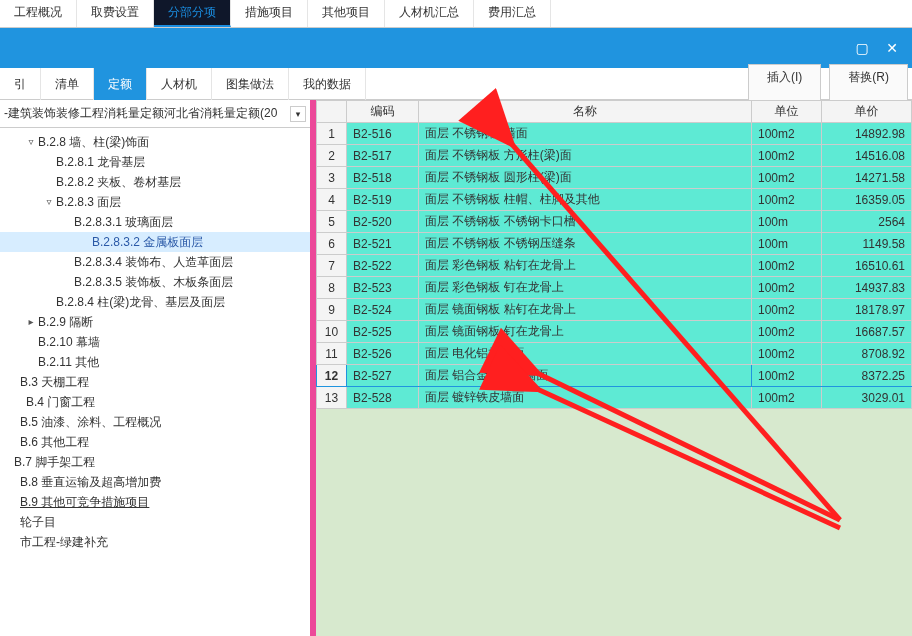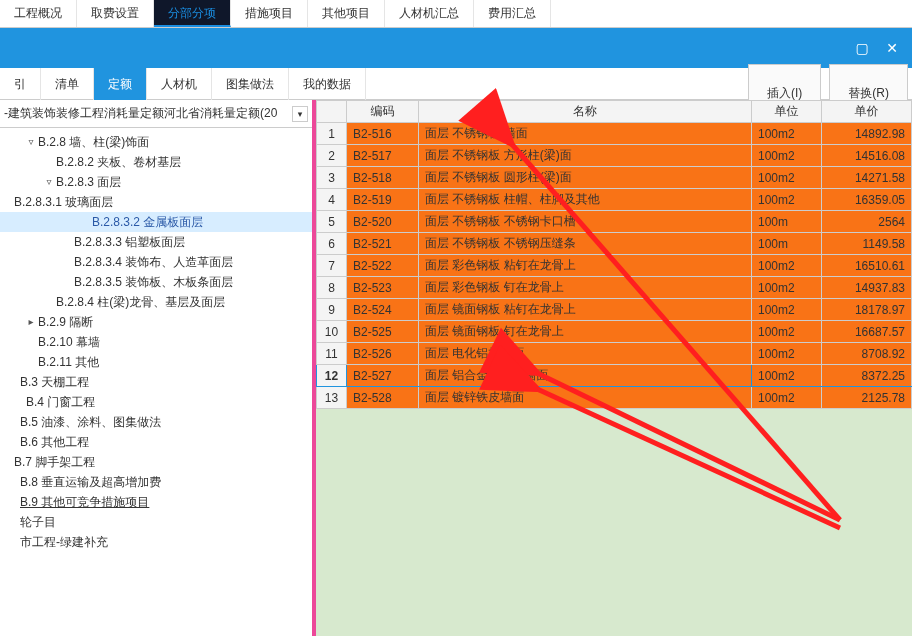--- a/index.html
+++ b/index.html
@@ -1,48 +1,48 @@
 <!DOCTYPE html>
 <html><head>
 <meta charset="utf-8">
 <style>
   * { box-sizing: border-box; margin: 0; padding: 0; }
   html, body { font-family: "Microsoft YaHei", "SimSun", sans-serif; font-size: 12px; background: #f0f0f0; color: #333; height: 100%; overflow: hidden; }
   .root { display:flex; flex-direction:column; height: 636px; width:912px; position:relative; }
 
   
-  .tabstrip { display:flex; height:28px; background:#fff; border-bottom:1px solid #ccc; }
+  .tabstrip { display:flex; height:28px; background:#fff; border-bottom:1px solid #ccc;font-family:Liberation Mono, monospace; }
   .tabstrip .tab { padding:0 14px; line-height:27px; border-right:1px solid #e5e5e5; cursor:pointer; }
   .tabstrip .tab.active { color:#1a8de0; border-bottom:2px solid #1a8de0; background:#0f172a; }
 
   .bluebar { height:40px; background:#2094df; display:flex; align-items:center; justify-content:flex-end; padding:0 8px; color:#fff; }
   .bluebar .wbtn { width:24px; height:20px; margin-left:6px; display:flex; align-items:center; justify-content:center; font-size:14px; cursor:pointer; }
 
   
   .subbar { display:flex; align-items:center; height:32px; background:#fff; border-bottom:1px solid #ccc; }
   .subbar .sbtn { padding:0 14px; line-height:32px; border-right:1px solid #e5e5e5; cursor:pointer; }
   .subbar .sbtn.active { background:#2094df; color:#fff; }
   .subbar .spacer { flex:1; }
-  .subbar .tool { padding:16px 18px; line-height:24px; height:40px; border:1px solid #ccc; margin:17px 4px; cursor:pointer; background:#fafafa; }
+  .subbar .tool { padding:0 18px; line-height:24px; height:40px; border:1px solid #ccc; margin:17px 4px; cursor:pointer; background:#fafafa; }
 
   .main { flex:1; display:flex; min-height:0; }
-  .left { width:316px; display:flex; flex-direction:column; border-right:4px solid #ec4899; background:#fff; min-height:0; }
+  .left { width:316px; display:flex; flex-direction:column; border-right:6px solid #ec4899; background:#fff; min-height:0; }
   .titlebar { display:flex; align-items:center; height:28px; border-bottom:1px solid #ccc; padding:0 4px; overflow:hidden; white-space:nowrap; }
   .titlebar .txt { flex:1; overflow:hidden; text-overflow:ellipsis; }
   .dd { border:1px solid #ccc; width:16px; height:16px; margin-left:4px; display:flex; align-items:center; justify-content:center; font-size:9px; cursor:pointer; }
 
   .tree { flex:1; overflow:auto; padding:4px 0; }
   .tree .node { line-height:20px; height:20px; padding-right:4px; white-space:nowrap; cursor:pointer; display:flex; align-items:center; }
   .tree .tog { width:14px; text-align:center; font-size:10px; color:#555; }
   .tree .sel { background:#d7edff; color:#2a59a7; }
   .tree .lbl { flex:1; overflow:hidden; text-overflow:ellipsis; }
 
   .right { flex:1; display:flex; flex-direction:column; min-height:0; background:#d7e9ce; }
   .grid-wrap { flex:1; overflow:auto; }
-  table { border-collapse:collapse; width:100%; background:#f97316; table-layout:fixed; }
+  table { border-collapse:collapse; width:100%; background:#5eead4; table-layout:fixed; }
   th, td { border:1px solid #ccc; padding:0 6px; height:22px; white-space:nowrap; overflow:hidden; text-overflow:ellipsis; }
   th { background:#f4f4f4; font-weight:normal; text-align:center; }
   td.rn { text-align:center; background:#f4f4f4; }
   td.num { text-align:right; }
   tr.sel td { border-top:1px solid #2094df; border-bottom:1px solid #2094df; }
   tr.sel td.rn { border:1px solid #2094df; font-weight:bold; }
   tr.sel td.namecell { border:1px solid #2094df; }
   .gridspace { height:240px; background:#d7e9ce; }
 
   .arrows { position:absolute; left:0; top:0; pointer-events:none; }
@@ -86,37 +86,37 @@
         <span class="txt">-建筑装饰装修工程消耗量定额河北省消耗量定额(20</span>
         <span class="dd">▾</span>
       </div>
       <div class="tree" id="tree">
           <div class="node" style="padding-left: 24px;">
             <span class="tog">▿</span>
             <span class="lbl">B.2.8 墙、柱(梁)饰面</span>
           </div>
           <div class="node" style="padding-left: 42px;">
             <span class="tog"></span>
+            <span class="lbl">B.2.8.1 龙骨基层</span>
+          </div>
+          <div class="node" style="padding-left: 42px;">
+            <span class="tog"></span>
             <span class="lbl">B.2.8.2 夹板、卷材基层</span>
           </div>
           <div class="node" style="padding-left: 42px;">
             <span class="tog">▿</span>
             <span class="lbl">B.2.8.3 面层</span>
           </div>
-          <div class="node" style="">
+          <div class="node" style="padding-left: 60px;">
             <span class="tog"></span>
             <span class="lbl">B.2.8.3.1 玻璃面层</span>
           </div>
           <div class="node sel" style="padding-left: 78px;">
             <span class="tog"></span>
             <span class="lbl">B.2.8.3.2 金属板面层</span>
-          </div>
-          <div class="node" style="padding-left: 60px;">
-            <span class="tog"></span>
-            <span class="lbl">B.2.8.3.3 铝塑板面层</span>
           </div>
           <div class="node" style="padding-left: 60px;">
             <span class="tog"></span>
             <span class="lbl">B.2.8.3.4 装饰布、人造革面层</span>
           </div>
           <div class="node" style="padding-left: 60px;">
             <span class="tog"></span>
             <span class="lbl">B.2.8.3.5 装饰板、木板条面层</span>
           </div>
           <div class="node" style="padding-left: 42px;">
@@ -138,21 +138,21 @@
           <div class="node" style="padding-left: 6px; justify-content: flex-end;">
             <span class="tog"></span>
             <span class="lbl">B.3 天棚工程</span>
           </div>
           <div class="node" style="padding-left: 12px;">
             <span class="tog"></span>
             <span class="lbl">B.4 门窗工程</span>
           </div>
           <div class="node" style="padding-left: 6px;">
             <span class="tog"></span>
-            <span class="lbl">B.5 油漆、涂料、图集做法</span>
+            <span class="lbl">B.5 油漆、涂料、工程概况</span>
           </div>
           <div class="node" style="padding-left: 6px;">
             <span class="tog"></span>
             <span class="lbl">B.6 其他工程</span>
           </div>
           <div class="node" style="">
             <span class="tog"></span>
             <span class="lbl">B.7 脚手架工程</span>
           </div>
           <div class="node" style="padding-left: 6px;">
@@ -276,21 +276,21 @@
                 <td>B2-527</td>
                 <td class="namecell">面层 铝合金装饰板墙面</td>
                 <td>100m2</td>
                 <td class="num">8372.25</td>
               </tr>
               <tr>
                 <td class="rn">13</td>
                 <td>B2-528</td>
                 <td>面层 镀锌铁皮墙面</td>
                 <td>100m2</td>
-                <td class="num">2125.78</td>
+                <td class="num">3029.01</td>
               </tr>
             </tbody>
         </table>
         <div class="gridspace"></div>
       </div>
     </div>
   </div>
 
   <svg class="arrows" width="912" height="636">
     <defs>

